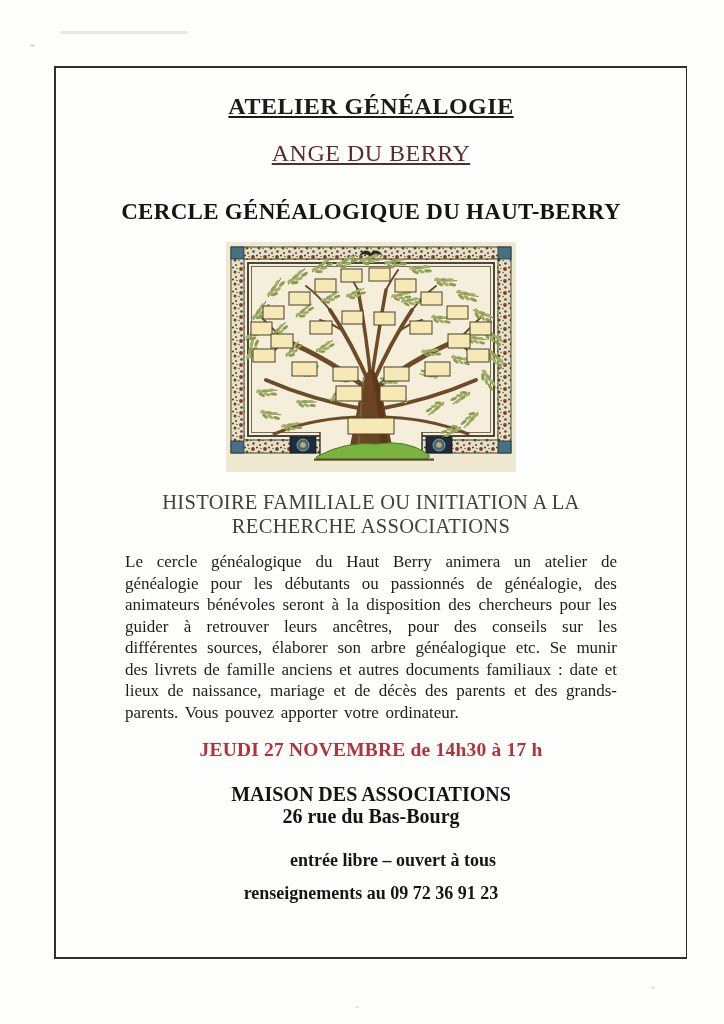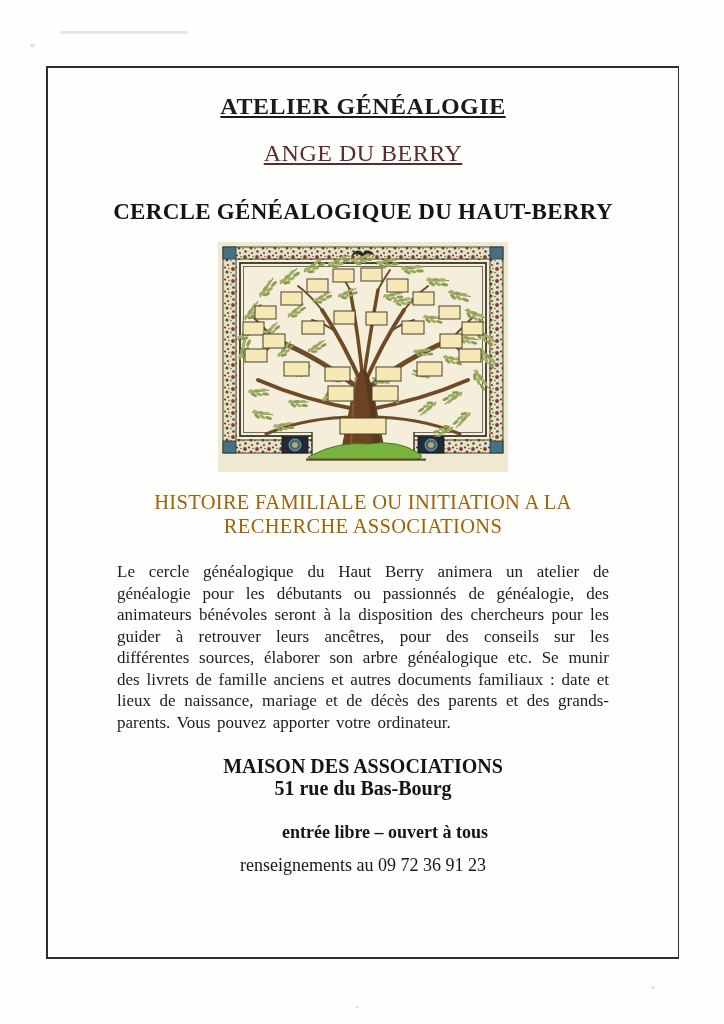--- a/index.html
+++ b/index.html
@@ -3,53 +3,53 @@
 <meta charset="utf-8">
 <style>
   html,body{margin:0;padding:0;}
   body{
     width:724px;height:1024px;position:relative;overflow:hidden;
     background:#fefefd;
     font-family:"Liberation Serif","DejaVu Serif",serif;
     color:#1d1d1d;
   }
   .frame{
-    position:absolute;left:46px;top:66px;width:633px;height:893px;
+    position:absolute;left:54px;top:66px;width:633px;height:893px;
     box-sizing:border-box;
     border:2px solid #2f2f2f;border-right-width:1px;
     background:#fefefd;
   }
   .content{ text-align:center; padding-top:25px; }
   .title{
     font-size:24px;font-weight:bold;letter-spacing:.5px;
     text-decoration:underline;
     color:#1b1b1b;margin:0;
   }
   .association{
     margin-top:20px;font-size:24px;letter-spacing:.5px;color:#5c2b2e;text-decoration:underline;
   }
   .organizer{
     margin-top:32px;font-size:23px;font-weight:bold;letter-spacing:.3px;color:#141414;
   }
   .tree-wrap{ width:290px;height:230px;margin:17px auto 0; }
   .tree-wrap svg{ display:block;width:290px;height:230px; }
   .section-heading{
     margin-top:18px;font-size:20.5px;line-height:24px;letter-spacing:.3px;
-    color:#a16207;
+    color:#404040;
   }
   .body-par{
-    width:492px;margin:23px auto 0;text-align:justify;
+    width:492px;margin:13px auto 0;text-align:justify;
     font-size:17px;line-height:21.5px;word-spacing:.14em;color:#1c1c1c;
   }
   .event-line{
     margin-top:16px;font-size:19.5px;font-weight:bold;letter-spacing:.2px;color:#b23339;
   }
   .venue{ margin-top:22px;font-size:20px;font-weight:bold;line-height:22px;color:#141414; }
   .admission{ margin-top:23px;font-size:18px;font-weight:bold;color:#161616;padding-left:44px; }
-  .contact{ margin-top:12px;font-size:18px;font-weight:normal;color:#161616; }
+  .contact{ margin-top:12px;font-size:18px;font-weight:bold;color:#161616; }
   
   .artifact{ position:absolute;background:#c9c9c4;border-radius:2px;pointer-events:none; }
 </style>
 </head>
 <body>
 
 <div class="artifact" style="left:60px;top:31px;width:128px;height:3px;opacity:.45"></div>
 <div class="artifact" style="left:30px;top:44px;width:5px;height:3px;opacity:.6"></div>
 <div class="artifact" style="left:115px;top:143px;width:150px;height:3px;opacity:.3"></div>
 <div class="artifact" style="left:70px;top:252px;width:90px;height:3px;opacity:.25"></div>
@@ -244,24 +244,25 @@
       </svg>
     </div>
 
     <div class="section-heading">
       <span>HISTOIRE FAMILIALE OU INITIATION A LA</span><br>
       <span>RECHERCHE ASSOCIATIONS</span>
     </div>
 
     <div class="body-par">Le cercle généalogique du Haut Berry animera un atelier de généalogie pour les débutants ou passionnés de généalogie, des animateurs bénévoles seront à la disposition des chercheurs pour les guider à retrouver leurs ancêtres, pour des conseils sur les différentes sources, élaborer son arbre généalogique etc. Se munir des livrets de famille anciens et autres documents familiaux : date et lieux de naissance, mariage et de décès des parents et des grands-parents. Vous pouvez apporter votre ordinateur.</div>
 
+    <div class="event-line">JEUDI 27 NOVEMBRE de 14h30 à 17 h</div>
 
     <div class="venue">
       <div>MAISON DES ASSOCIATIONS</div>
-      <div>51 rue du Bas-Bourg</div>
+      <div>26 rue du Bas-Bourg</div>
     </div>
 
     <div class="admission">entrée libre – ouvert à tous</div>
 
     <div class="contact">renseignements au 09 72 36 91 23</div>
 
   </div>
 </div>
 
 </body></html>

